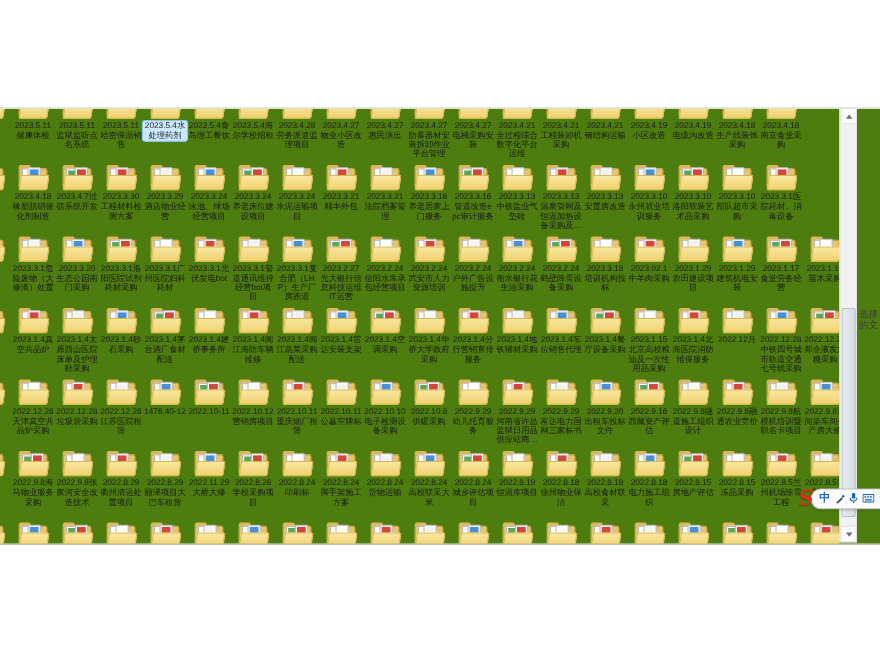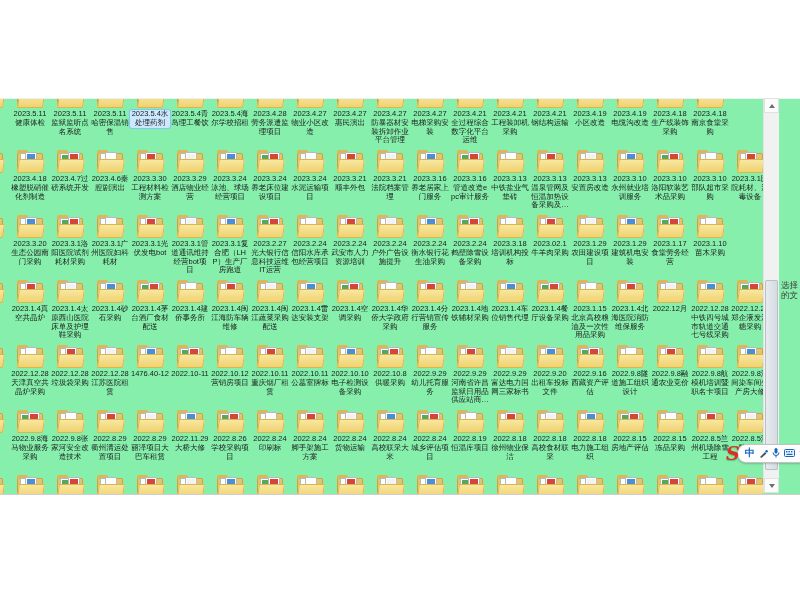--- a/index.html
+++ b/index.html
@@ -1,17 +1,17 @@
 <!DOCTYPE html>
 <html><head>
 <meta charset="utf-8">
 <style>
   html,body{margin:0;padding:0;width:800px;height:600px;background:#ffffff;overflow:hidden;
     font-family:"Liberation Sans","DejaVu Sans",sans-serif;}
-  .window{position:absolute;left:0;top:98px;width:800px;height:395px;background:#86efac;
+  .window{position:absolute;left:0;top:98px;width:800px;height:395px;background:#4d7c0f;
     border-top:1px solid #efefef;border-bottom:1px solid #cfcfcf;overflow:hidden;}
   .grid{position:absolute;left:-30px;top:-16px;}
   .frow{display:flex;}
   .cell{width:40px;height:65px;position:relative;display:flex;flex-direction:column;align-items:center;}
   .ficon{position:relative;width:28px;height:24px;margin-top:1px;flex:none;}
   .f-back{position:absolute;left:1px;bottom:1px;width:26px;height:19px;border-radius:2px;
     background:linear-gradient(#e9c96f,#d9b254);box-shadow:inset 0 0 0 1px #caa245;}
   .f-back:before{content:"";position:absolute;left:0;top:-3px;width:11px;height:4px;
     background:#ddb658;border-radius:2px 2px 0 0;}
   .f-doc{position:absolute;left:9px;bottom:6px;width:10px;height:13px;background:#fdfdfd;
@@ -332,33 +332,20 @@
               <div class="dfill"></div>
             </div>
             <div class="f-doc">
               <div class="dfill"></div>
             </div>
             <div class="f-front"></div>
           </div>
           <div class="flabel">2023.4.7过磅系统开发</div>
         </div>
         <div class="cell">
-          <div class="ficon plain">
-            <div class="f-back"></div>
-            <div class="f-doc2">
-              <div class="dfill"></div>
-            </div>
-            <div class="f-doc">
-              <div class="dfill"></div>
-            </div>
-            <div class="f-front"></div>
-          </div>
-          <div class="flabel">2023.4.6秦腔剧演出</div>
-        </div>
-        <div class="cell">
           <div class="ficon doc-red">
             <div class="f-back"></div>
             <div class="f-doc2">
               <div class="dfill"></div>
             </div>
             <div class="f-doc">
               <div class="dfill"></div>
             </div>
             <div class="f-front"></div>
           </div>
@@ -560,20 +547,33 @@
           <div class="flabel">2023.3.1医院耗材、消毒设备</div>
         </div>
       </div>
       <div class="frow">
         <div class="cell">
           <div class="ficon doc-red">
             <div class="f-back"></div>
             <div class="f-front"></div>
           </div>
           <div class="flabel"></div>
+        </div>
+        <div class="cell">
+          <div class="ficon doc-white">
+            <div class="f-back"></div>
+            <div class="f-doc2">
+              <div class="dfill"></div>
+            </div>
+            <div class="f-doc">
+              <div class="dfill"></div>
+            </div>
+            <div class="f-front"></div>
+          </div>
+          <div class="flabel">2023.3.1危险废物（大修渣）处置</div>
         </div>
         <div class="cell">
           <div class="ficon doc-blue">
             <div class="f-back"></div>
             <div class="f-doc2">
               <div class="dfill"></div>
             </div>
             <div class="f-doc">
               <div class="dfill"></div>
             </div>

